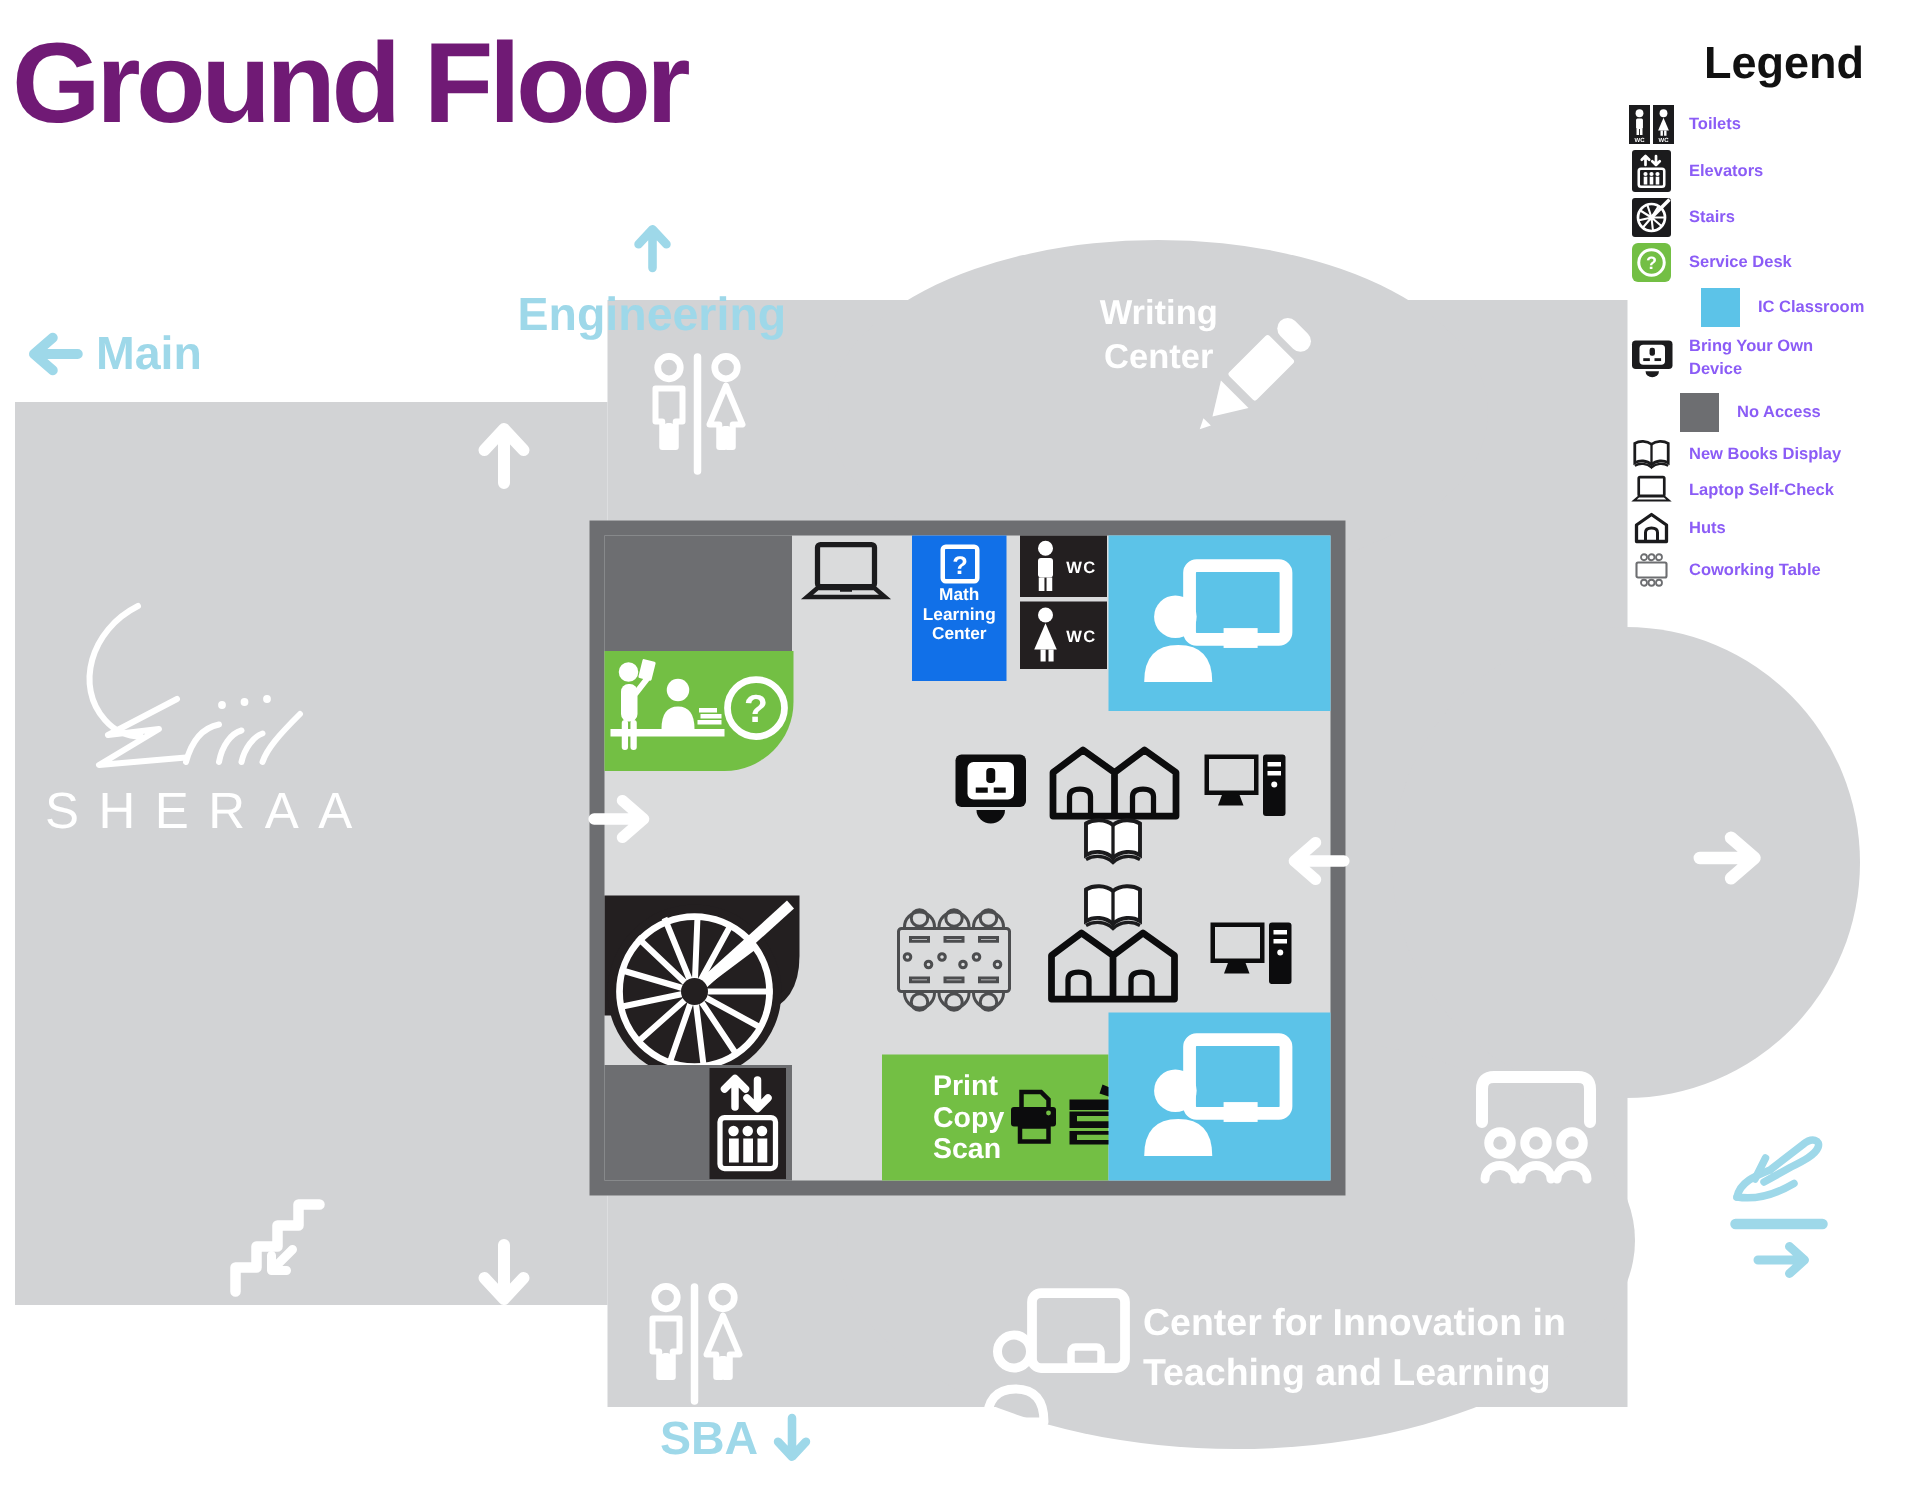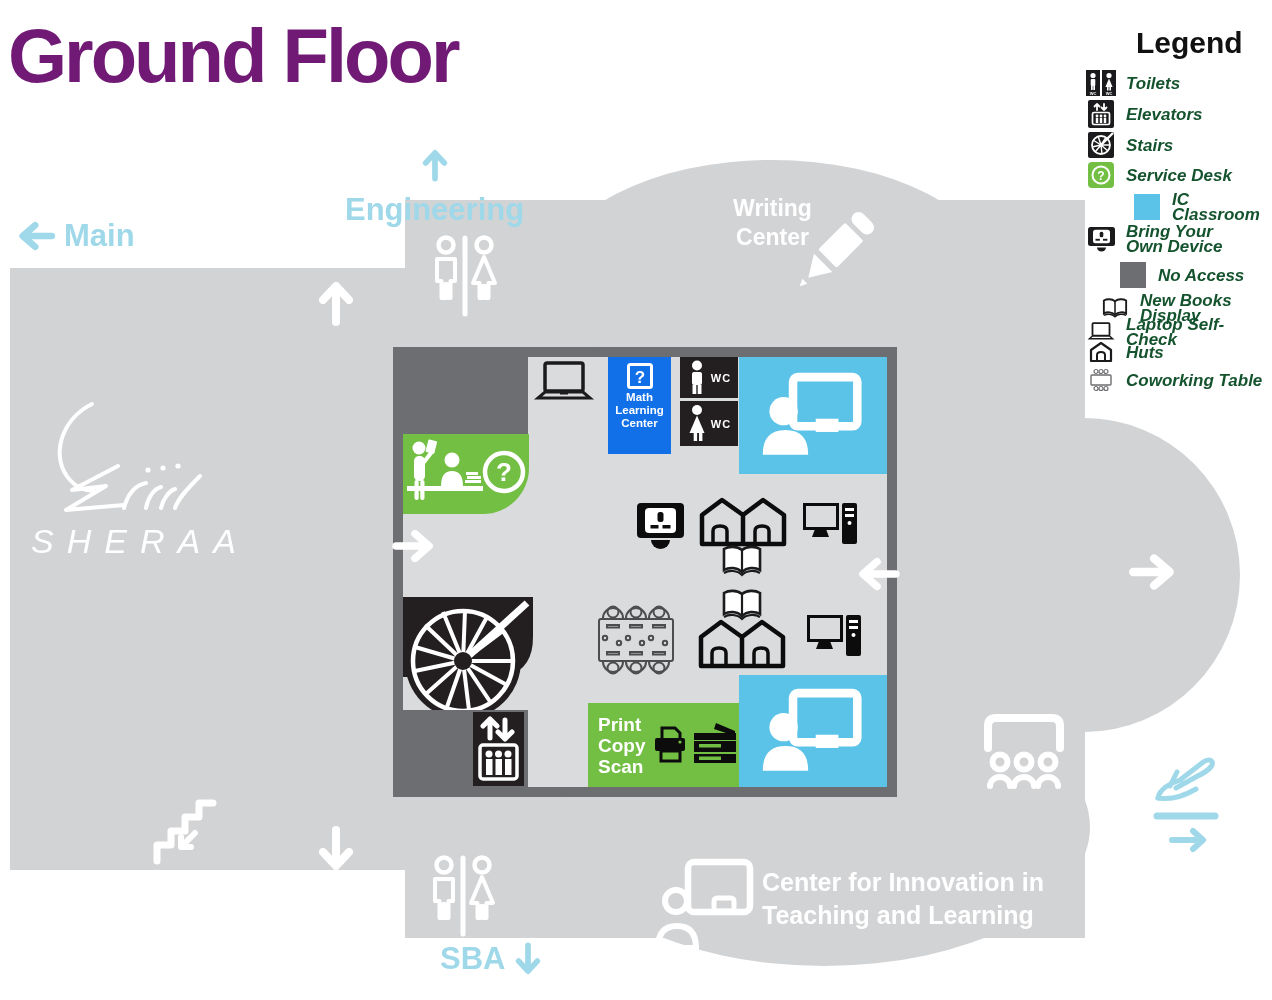--- a/index.html
+++ b/index.html
@@ -6,21 +6,21 @@
   .canvas{position:relative;width:1272px;height:1000px;background:#fff;overflow:hidden;
           font-family:"Liberation Sans",sans-serif;}
   .abs{position:absolute;}
   svg{overflow:visible;display:block;}
   .fp{background:#d2d3d5;}
   .ell{border-radius:50%;}
   .title{font-size:76px;font-weight:bold;color:#701a75;letter-spacing:-3px;}
   .dir{display:flex;align-items:center;gap:8px;font-size:31px;font-weight:bold;color:#9ed8e9;}
   .legend-row{position:absolute;display:flex;align-items:center;gap:10px;}
   .legend-ic{width:30px;flex:0 0 30px;display:flex;justify-content:center;}
-  .legend-lb{font-size:17px;font-weight:bold;color:#14532d;line-height:15px;font-style:italic;}
+  .legend-lb{font-size:11px;font-weight:bold;color:#8b5cf6;line-height:15px;}
   .legend-title{font-size:30px;font-weight:bold;color:#111;}
   .room{background:#dadbdc;border:10px solid #6d6e71;box-sizing:border-box;}
   .blk{background:#231f20;}
   .noacc{background:#6d6e71;}
   .green{background:#73bf44;}
   .icblue{background:#5cc3e8;}
   .mathblue{background:#1170e8;}
   .wtext{color:#fff;font-weight:bold;}
   .swatch{width:26px;height:26px;}
 </style>
@@ -140,21 +140,21 @@
       <span class="legend-lb" style="width:118px;">Bring Your Own Device</span>
     </div>
 
     <div class="legend-row" style="left:0;top:236px;padding-left:32px;">
       <span class="legend-ic">
           <span class="swatch noacc"></span>
         </span>
       <span class="legend-lb">No Access</span>
     </div>
 
-    <div class="legend-row" style="left:14px;top:267px;">
+    <div class="legend-row" style="left:0;top:267px;">
       <span class="legend-ic">
         <svg width="26" height="20" viewBox="0 0 42 32">
           <path d="M21,5 C16,1 8,1 3,4 V25 C8,22 16,22 21,27 C26,22 34,22 39,25 V4 C34,1 26,1 21,5 Z" stroke="#1b1b1d" stroke-width="3" fill="#fff"></path>
           <path d="M21,5 V27" stroke="#1b1b1d" stroke-width="2.5"></path>
           <path d="M3,28 C8,25 16,25 21,30 C26,25 34,25 39,28" stroke="#1b1b1d" stroke-width="2.5" fill="none"></path>
         </svg>
       </span>
       <span class="legend-lb">New Books Display</span>
     </div>
 
@@ -200,21 +200,21 @@
       <path d="M90,68 L44,92 L78,88 L38,112 L96,107"></path>
       <path d="M96,110 C100,95 108,87 118,85"></path>
       <path d="M118,110 C120,99 126,91 133,89"></path>
       <path d="M133,110 C135,101 141,93 147,91"></path>
       <path d="M147,110 C150,101 158,92 172,78"></path>
     </g>
     <circle cx="120" cy="72" r="2.6" fill="#fff"></circle>
       <circle cx="135" cy="70" r="2.6" fill="#fff"></circle>
       <circle cx="150" cy="68" r="2.6" fill="#fff"></circle>
   </svg>
-  <div class="abs" style="left:30px;top:522px;width:220px;text-align:center;color:#fff;font-size:34px;letter-spacing:13px;font-style:italic;">SHERAA</div>
+  <div class="abs" style="left:30px;top:522px;width:220px;color:#fff;font-size:34px;letter-spacing:13px;">SHERAA</div>
 
   <svg class="abs" style="left:427px;top:230px;" width="76" height="94" viewBox="0 0 76 94">
     <line x1="38" y1="8" x2="38" y2="84" stroke="#fff" stroke-width="5" stroke-linecap="round"></line>
     <circle cx="19" cy="15" r="7.5" stroke="#fff" stroke-width="4.5" fill="none"></circle>
     <path d="M10,29 H28 V51 H23.5 V68 H19.8 V54 H18.2 V68 H14.5 V51 H10 Z" stroke="#fff" stroke-width="4" fill="none" stroke-linejoin="round"></path>
     <circle cx="57" cy="15" r="7.5" stroke="#fff" stroke-width="4.5" fill="none"></circle>
     <path d="M57,27 L68,53 H61.5 V68 H58 V56 H56 V68 H52.5 V53 H46 Z" stroke="#fff" stroke-width="4" fill="none" stroke-linejoin="round"></path>
   </svg>
 
   <svg class="abs" style="left:425px;top:850px;" width="76" height="94" viewBox="0 0 76 94">
@@ -440,21 +440,21 @@
         <circle cx="16" cy="42" r="3.5" fill="#fff"></circle>
           <rect x="13" y="47" width="6.5" height="16" fill="#fff"></rect>
         <circle cx="25.5" cy="42" r="3.5" fill="#fff"></circle>
           <rect x="22.5" y="47" width="6.5" height="16" fill="#fff"></rect>
         <circle cx="35" cy="42" r="3.5" fill="#fff"></circle>
           <rect x="32" y="47" width="6.5" height="16" fill="#fff"></rect>
       </svg>
     </div>
 
     <div class="abs green" style="left:185px;top:346px;width:151px;height:84px;display:flex;align-items:center;">
-      <div class="wtext" style="font-size:19px;line-height:21px;width:62px;padding-left:10px;">Print Copy Scan</div>
+      <div class="wtext" style="font-size:19px;line-height:21px;width:62px;padding-left:10px;margin-left:24px;">Print Copy Scan</div>
       <svg width="34" height="38" viewBox="0 0 34 38" style="margin-left:2px;">
         <path d="M9,12 V2 H22 l5,5 V12" stroke="#0c0c0d" stroke-width="3" fill="none"></path>
         <rect x="2" y="12" width="30" height="13" rx="2" fill="#0c0c0d"></rect>
         <circle cx="27" cy="16" r="1.6" fill="#73bf44"></circle>
         <rect x="8" y="25" width="19" height="10" stroke="#0c0c0d" stroke-width="3" fill="none"></rect>
       </svg>
       <svg width="47" height="46" viewBox="0 0 47 46" style="margin-left:5px;">
         <polygon points="24,1 43,9 43,14 22,7" fill="#0c0c0d"></polygon>
         <rect x="2" y="11" width="42" height="7" fill="#0c0c0d"></rect>
         <rect x="2" y="19" width="42" height="11" fill="#0c0c0d"></rect>

